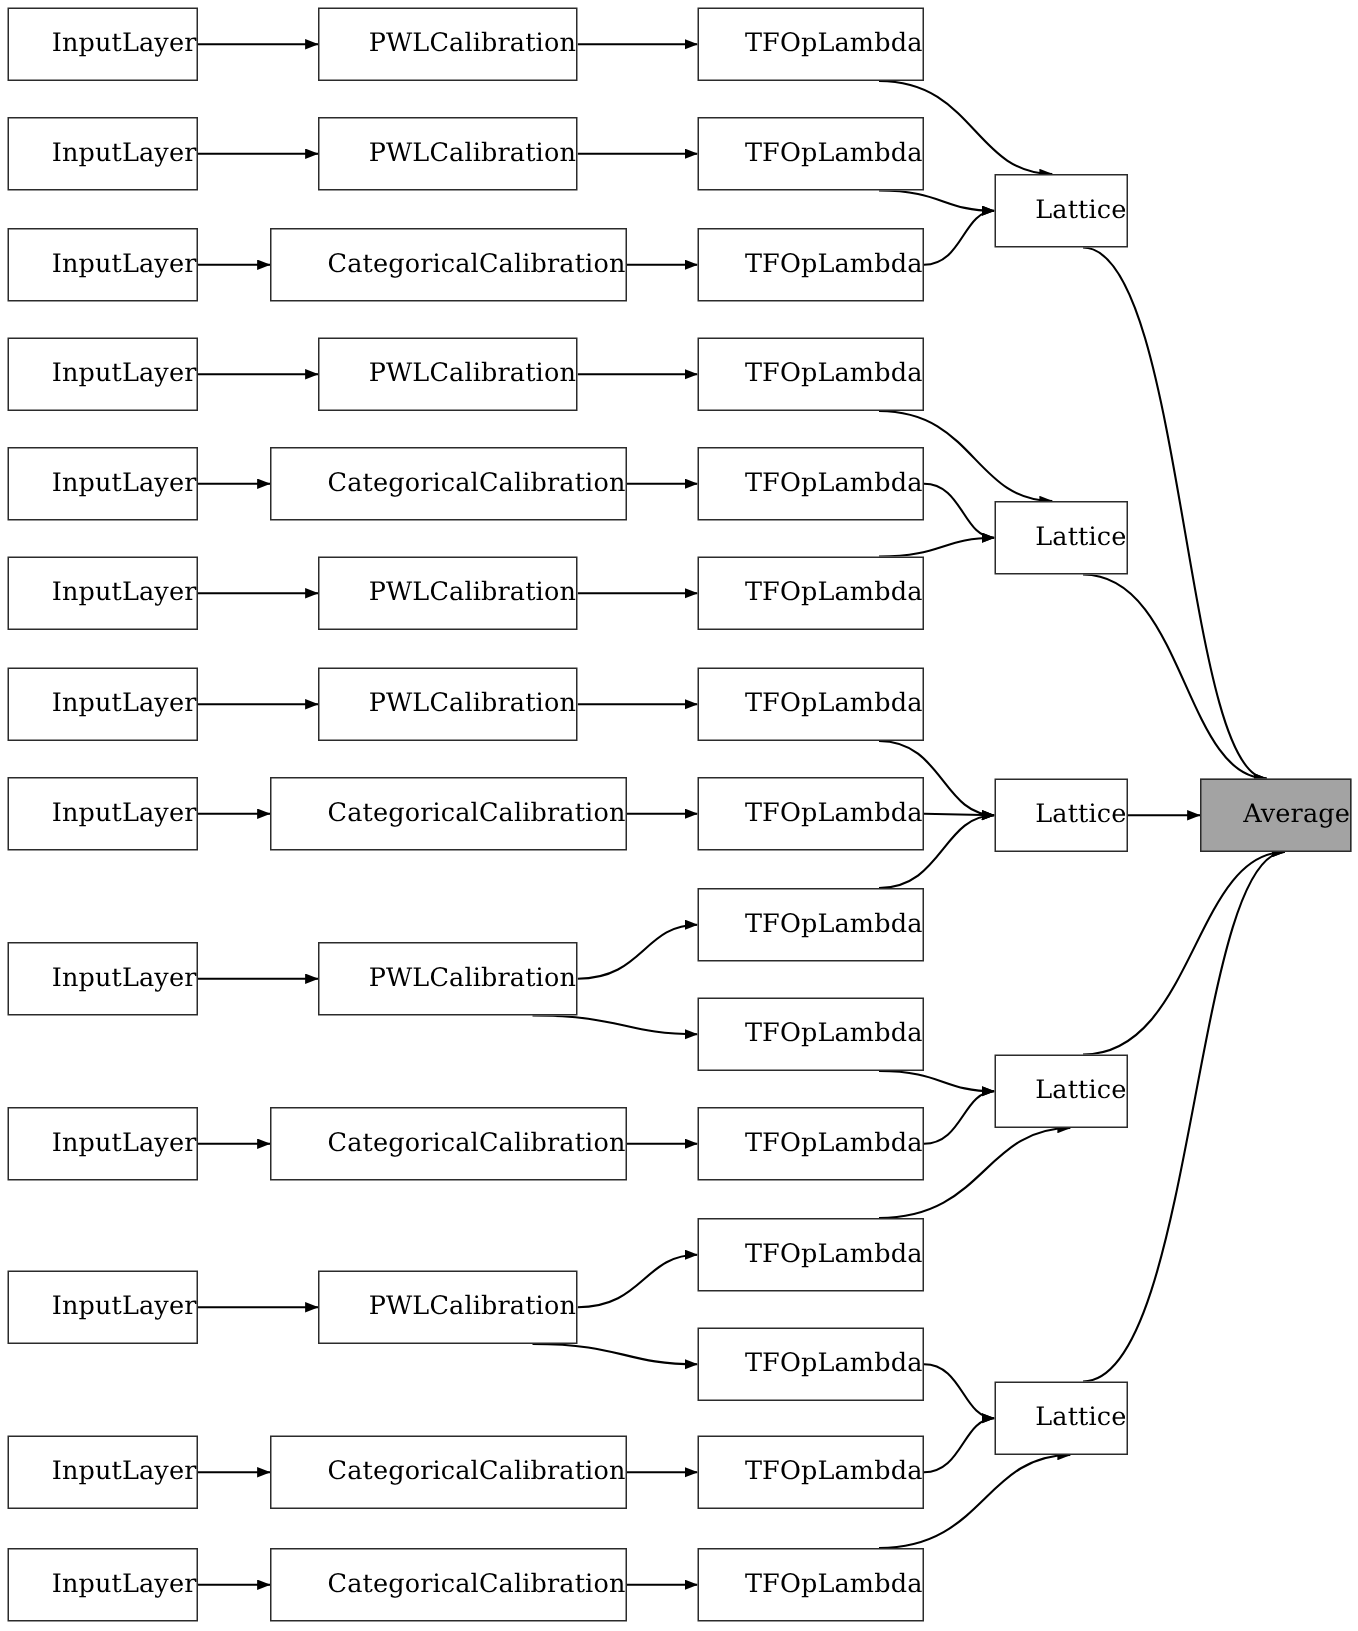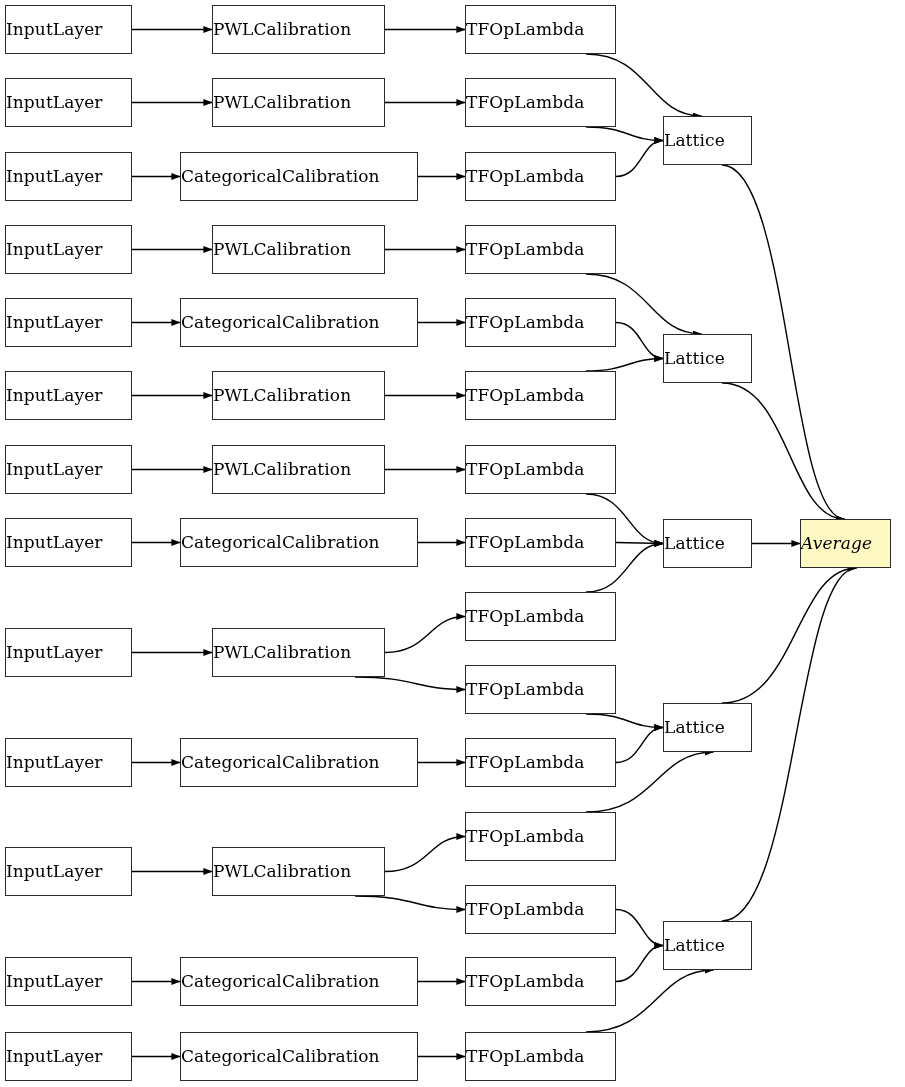--- a/index.html
+++ b/index.html
@@ -23,21 +23,21 @@
     height: 1087px;
     pointer-events: none;
   }
   .node {
     position: absolute;
     box-sizing: border-box;
     border: 1.3px solid #2b2b2b;
     background: #ffffff;
     display: flex;
     align-items: center;
-    justify-content: flex-start;
+    justify-content: flex-end;
     color: #000000;
     white-space: nowrap;
     line-height: 1;
   }
   .node .node-label {
     font-size: 17px;
     letter-spacing: 0.1px;
   }
 </style>
 </head>
@@ -231,17 +231,17 @@
       </div>
       <div class="node" style="left: 663px; top: 519px; width: 89px; height: 49px; border-color: rgb(43, 43, 43); background: rgb(255, 255, 255);">
         <span class="node-label">Lattice</span>
       </div>
       <div class="node" style="left: 663px; top: 703px; width: 89px; height: 49px; border-color: rgb(43, 43, 43); background: rgb(255, 255, 255);">
         <span class="node-label">Lattice</span>
       </div>
       <div class="node" style="left: 663px; top: 921px; width: 89px; height: 49px; border-color: rgb(43, 43, 43); background: rgb(255, 255, 255);">
         <span class="node-label">Lattice</span>
       </div>
-      <div class="node" style="left: 800px; top: 519px; width: 91px; height: 49px; border-color: rgb(43, 43, 43); background: #fef9c3; font-style: italic;">
+      <div class="node" style="left: 800px; top: 519px; width: 101px; height: 49px; border-color: rgb(43, 43, 43); background: #a3a3a3;">
         <span class="node-label">Average</span>
       </div>
     </div>
 </div>
 
 </body></html>

